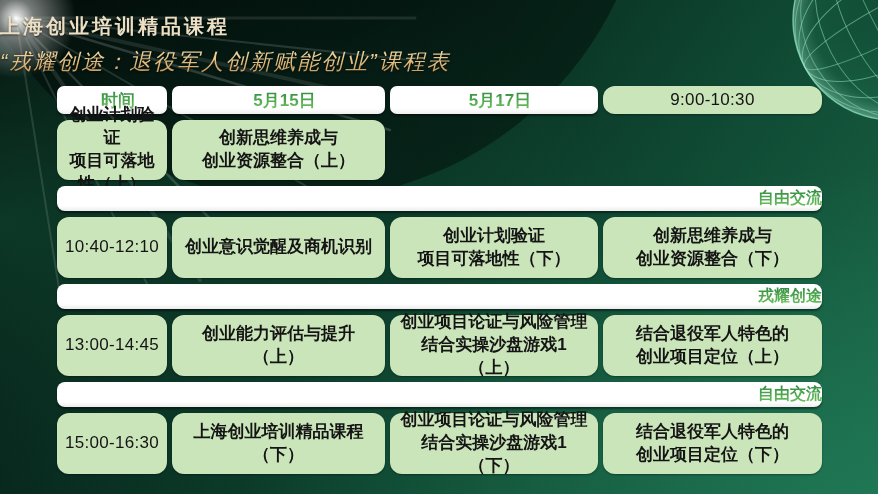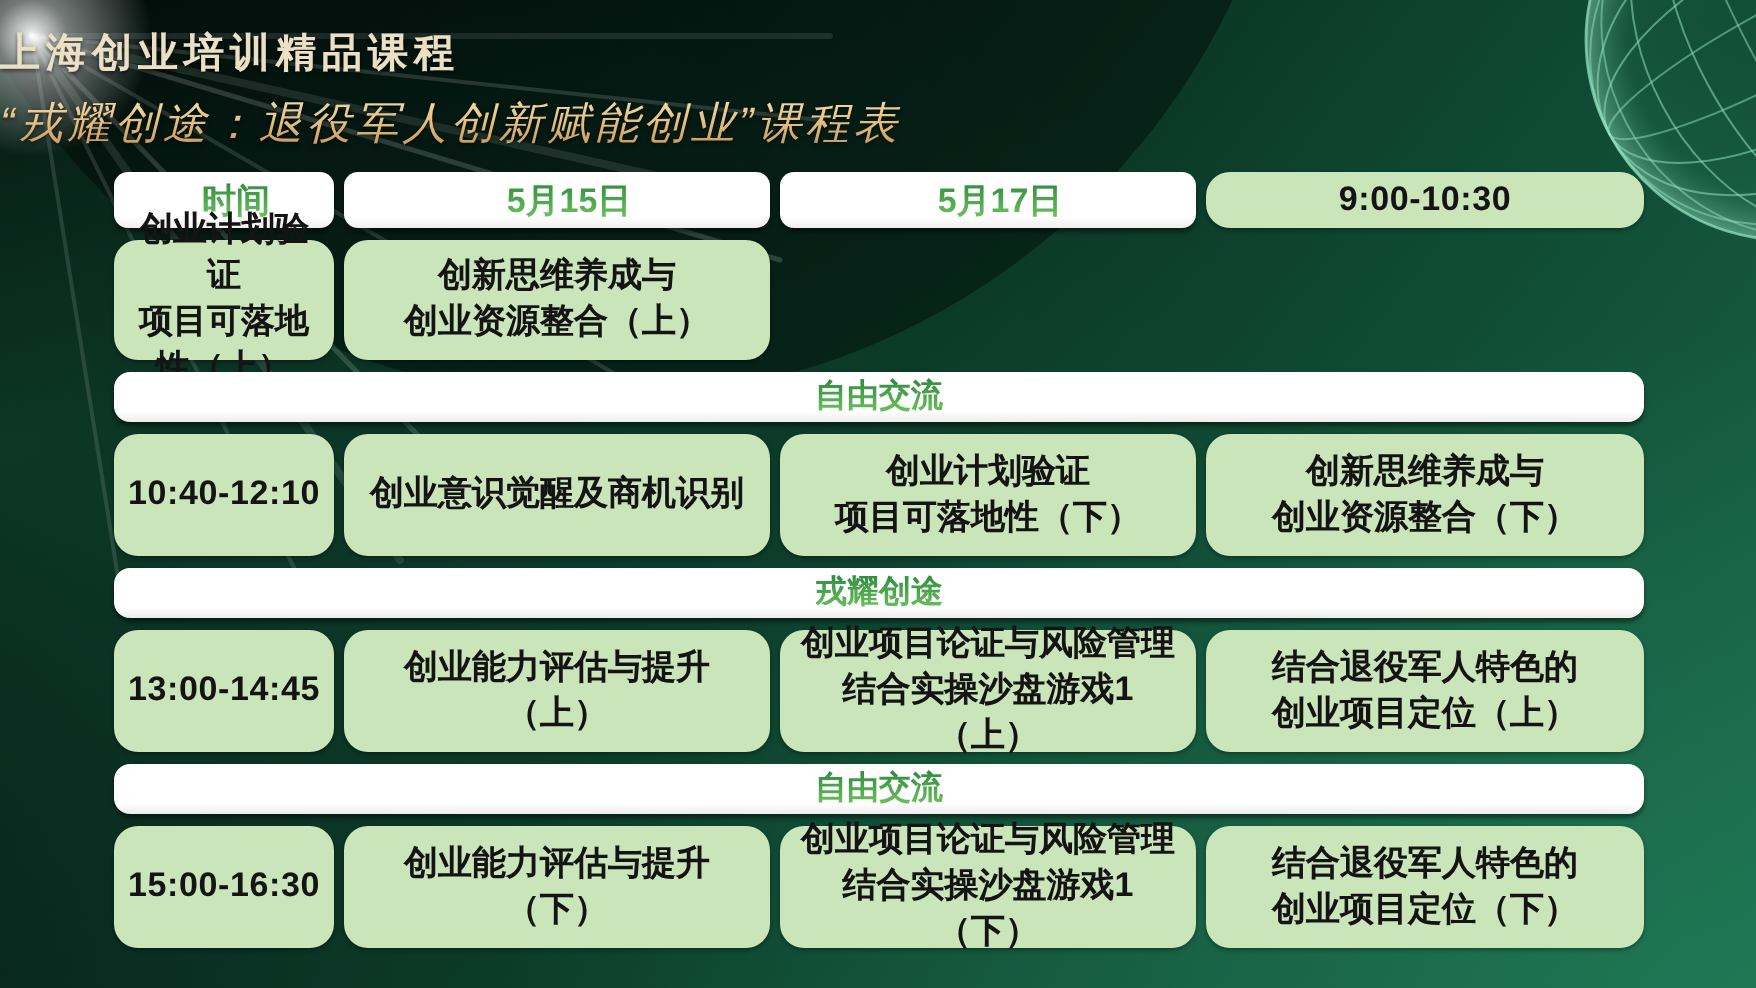--- a/index.html
+++ b/index.html
@@ -74,38 +74,38 @@
     font-weight: bold;
     background: linear-gradient(180deg, #2e8a3e 5%, #72c661 95%);
     -webkit-background-clip: text;
     background-clip: text;
     color: transparent;
   }
   .banner {
     grid-column: 1 / -1;
     background: linear-gradient(180deg, #ffffff 80%, #ececec 100%);
     border-radius: 8px;
-    display: flex; align-items: center; justify-content: center;
+    display: flex; align-items: center; justify-content: flex-end;
     box-shadow: 0 2px 2px rgba(0,0,0,0.45);
   }
   .banner span { font-size: 16px; }
   .cell {
     background: #cbe5ba;
     border-radius: 12px;
     display: flex; align-items: center; justify-content: center;
     text-align: center;
     color: #141414;
     font-size: 17px;
     font-weight: 600;
     line-height: 1.35;
     white-space: pre-line;
     box-shadow: 0 1px 2px rgba(0,0,0,0.35);
     padding: 2px 6px;
   }
-  .cell.time { font-weight: 700; letter-spacing: 0.3px; }
+  .cell.time { font-weight: 400; letter-spacing: 0.3px; }
 </style>
 </head>
 <body>
 
 <div id="bg-base" class="bg-layer"></div>
 
 <svg id="bg-darksphere" class="bg-layer" width="878" height="494" viewBox="0 0 878 494">
   <circle cx="300" cy="-150" r="350" fill="rgba(0,0,0,0.38)"></circle>
 </svg>
 
@@ -195,19 +195,19 @@
   <div class="cell">创业项目论证与风险管理
 结合实操沙盘游戏1（上）</div>
   <div class="cell">结合退役军人特色的
 创业项目定位（上）</div>
 
   <div class="banner">
       <span>自由交流</span>
     </div>
 
   <div class="cell time">15:00-16:30</div>
-  <div class="cell">创业能力评估与提升（下）</div>
+  <div class="cell">上海创业培训精品课程（下）</div>
   <div class="cell">创业项目论证与风险管理
 结合实操沙盘游戏1（下）</div>
   <div class="cell">结合退役军人特色的
 创业项目定位（下）</div>
 
 </div>
 
 </body></html>

